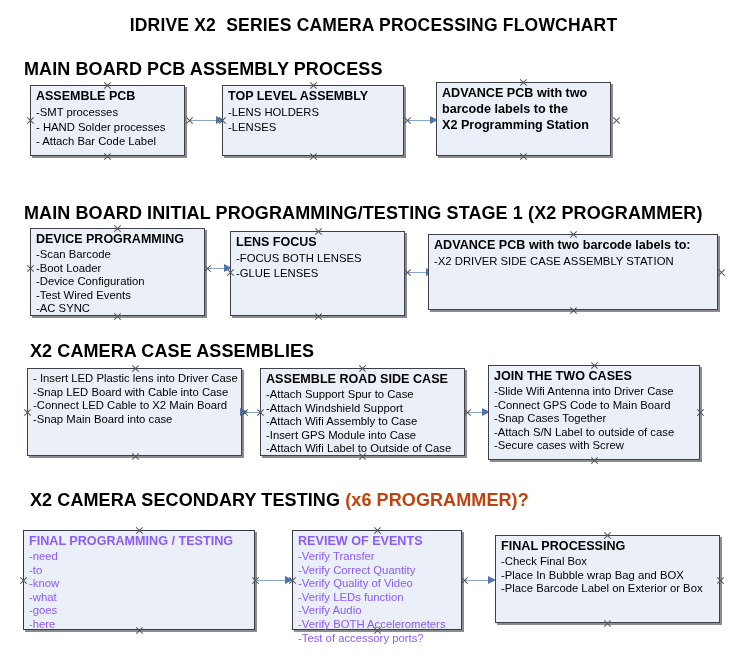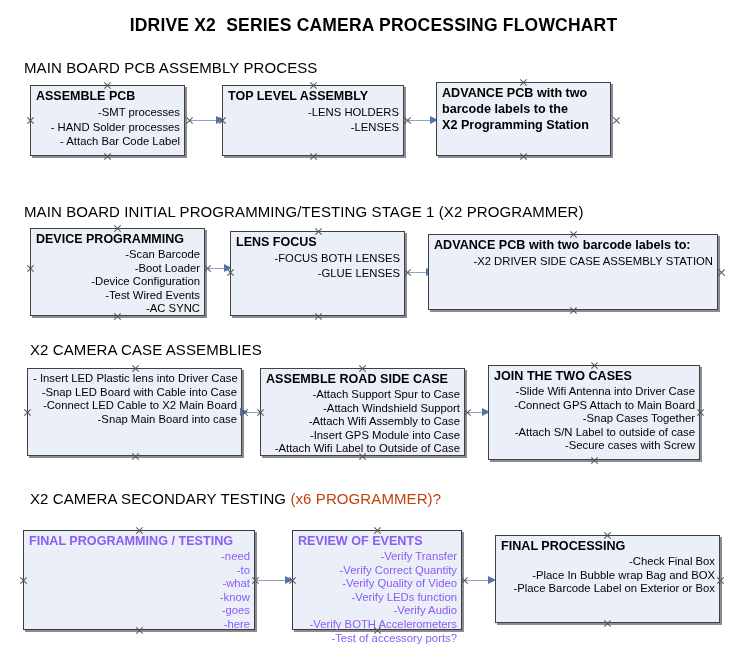--- a/index.html
+++ b/index.html
@@ -34,22 +34,22 @@
     width: 747px;
     text-align: center;
     font-size: 17.5px;
     font-weight: bold;
     letter-spacing: 0.2px;
     white-space: pre;
   }
 
   
   .section-heading {
-    font-size: 15px;
-    font-weight: normal;
+    font-size: 18px;
+    font-weight: bold;
     white-space: nowrap;
     letter-spacing: 0.1px;
   }
   .section-heading .accent {
     color: #c2410c;
   }
 
   
   .proc-box {
     box-sizing: border-box;
@@ -66,21 +66,20 @@
     font-size: 12.5px;
     font-weight: bold;
     line-height: 15px;
     white-space: nowrap;
     margin-bottom: 1px;
   }
   .box-line {
     font-size: 11.3px;
     line-height: 14.5px;
     white-space: nowrap;
-    text-align: right;
   }
   .box-line.tight { line-height: 13.6px; }
   .red-text { color: #8b5cf6; }
   .t-mid { font-size: 12.6px; }
   .conn-line {
     position: absolute;
     height: 0;
     border-top: 1.3px solid #89a6c9;
   }
   .arrow-head {
@@ -223,39 +222,39 @@
   <div class="handle" style="left:362px; top:456px;"></div>
   <div class="handle" style="left:260px; top:412px;"></div>
 
   <div class="conn-line" style="left:468px; top:412px; width:20px;"></div>
   <div class="arrow-head" style="left:482px; top:408px;"></div>
   <div class="handle" style="left:467px; top:412px;"></div>
 
   <div class="abs proc-box" style="left:488px; top:365px; width:212px; height:95px;">
     <div class="box-title t-mid">JOIN THE TWO CASES</div>
     <div class="box-line tight">-Slide Wifi Antenna into Driver Case</div>
-    <div class="box-line tight">-Connect GPS Attach to Main Board</div>
+    <div class="box-line tight">-Connect GPS Code to Main Board</div>
     <div class="box-line tight">-Snap Cases Together</div>
     <div class="box-line tight">-Attach S/N Label to outside of case</div>
     <div class="box-line tight">-Secure cases with Screw</div>
   </div>
   <div class="handle" style="left:594px; top:365px;"></div>
   <div class="handle" style="left:594px; top:460px;"></div>
   <div class="handle" style="left:700px; top:412px;"></div>
 
   <div class="abs section-heading" style="left:30px; top:490px;">
     <span>X2 CAMERA SECONDARY TESTING </span><span class="accent">(x6 PROGRAMMER)?</span>
   </div>
 
   <div class="abs proc-box red-box" style="left:23px; top:530px; width:232px; height:100px;">
     <div class="box-title t-mid red-text">FINAL PROGRAMMING / TESTING</div>
     <div class="box-line tight red-text">-need</div>
     <div class="box-line tight red-text">-to</div>
+    <div class="box-line tight red-text">-know</div>
     <div class="box-line tight red-text">-what</div>
-    <div class="box-line tight red-text">-know</div>
     <div class="box-line tight red-text">-goes</div>
     <div class="box-line tight red-text">-here</div>
   </div>
   <div class="handle" style="left:139px; top:530px;"></div>
   <div class="handle" style="left:139px; top:630px;"></div>
   <div class="handle" style="left:23px; top:580px;"></div>
   <div class="handle" style="left:255px; top:580px;"></div>
 
   <div class="conn-line" style="left:256px; top:580px; width:34px;"></div>
 

